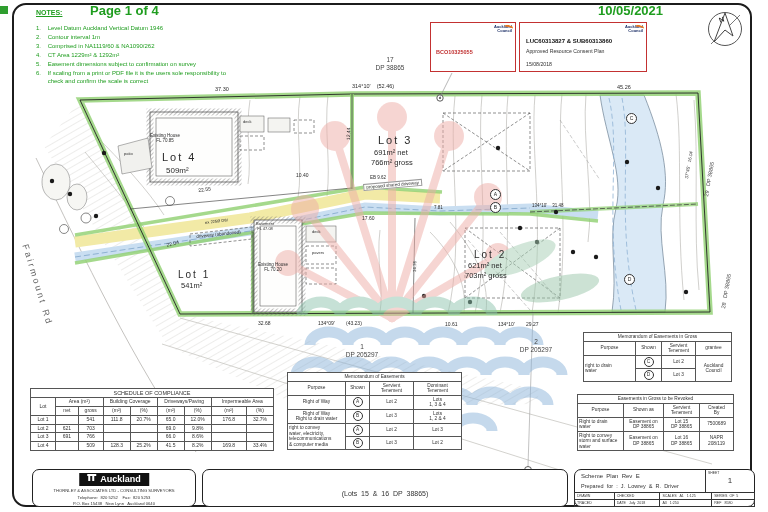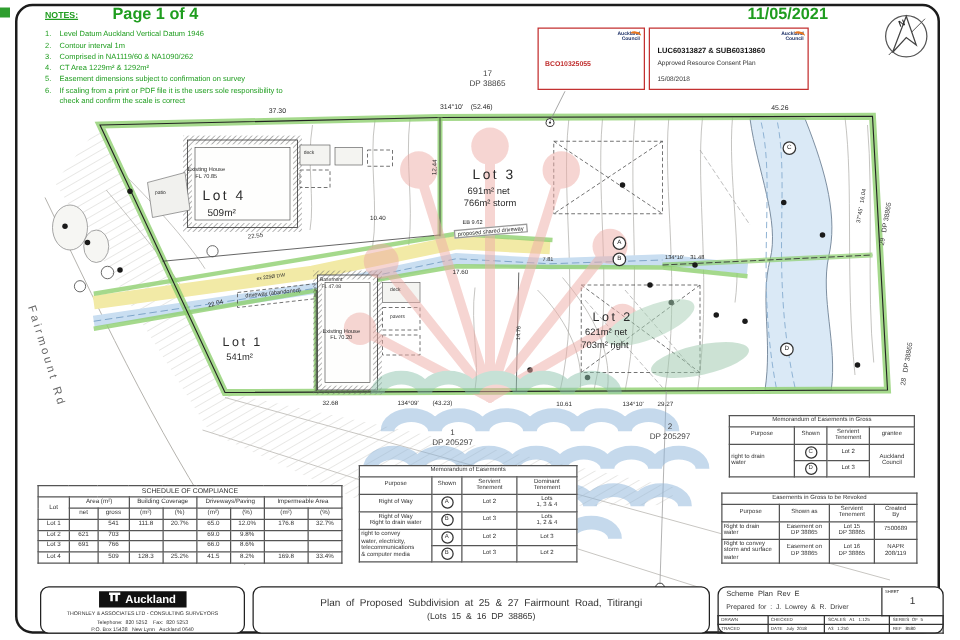--- a/index.html
+++ b/index.html
@@ -172,21 +172,21 @@
       <path d="M302,315 a19,13 0 0 1 38,0 a19,13 0 0 1 38,0 a19,13 0 0 1 38,0 a19,13 0 0 1 38,0 a19,13 0 0 1 38,0" stroke="#8fc4ae" stroke-width="11" fill="none"></path>
       <path d="M310,345 a19,13 0 0 1 38,0 a19,13 0 0 1 38,0 a19,13 0 0 1 38,0 a19,13 0 0 1 38,0 a19,13 0 0 1 38,0 a19,13 0 0 1 38,0" stroke="#8cb4da" stroke-width="11" fill="none"></path>
       <path d="M296,375 a19,13 0 0 1 38,0 a19,13 0 0 1 38,0 a19,13 0 0 1 38,0 a19,13 0 0 1 38,0 a19,13 0 0 1 38,0 a19,13 0 0 1 38,0 a19,13 0 0 1 38,0" stroke="#8cb4da" stroke-width="11" fill="none"></path>
       <path d="M320,405 a19,13 0 0 1 38,0 a19,13 0 0 1 38,0 a19,13 0 0 1 38,0 a19,13 0 0 1 38,0 a19,13 0 0 1 38,0 a19,13 0 0 1 38,0" stroke="#8cb4da" stroke-width="11" fill="none"></path>
       <path d="M340,431 a19,13 0 0 1 38,0 a19,13 0 0 1 38,0 a19,13 0 0 1 38,0 a19,13 0 0 1 38,0" stroke="#8cb4da" stroke-width="11" fill="none"></path>
     </g>
   </svg>
 
   <div class="pl grn" style="left:36px;top:9px;font-size:7px;font-weight:bold;text-decoration:underline;z-index:3">NOTES:</div>
   <div class="hdr-title" style="left:90px">Page 1 of 4</div>
-  <div class="hdr-title" style="left:598px">11/05/2021</div>
+  <div class="hdr-title" style="left:598px">10/05/2021</div>
   <div class="note" style="top:24px">1.    Level Datum Auckland Vertical Datum 1946</div>
   <div class="note" style="top:33px">2.    Contour interval 1m</div>
   <div class="note" style="top:42px">3.    Comprised in NA1119/60 &amp; NA1090/262</div>
   <div class="note" style="top:51px">4.    CT Area 1229m² &amp; 1292m²</div>
   <div class="note" style="top:60px">5.    Easement dimensions subject to confirmation on survey</div>
   <div class="note" style="top:69px">6.    If scaling from a print or PDF file it is the users sole responsibility to
        check and confirm the scale is correct</div>
 
   <div class="stamp" style="left:430px;top:22px;width:86px;height:50px">
     <div class="aclogo">
@@ -223,28 +223,28 @@
 DP 205297</div>
   <div class="pl ctr" style="left:508px;top:338px;width:56px;font-size:6.5px;color:#444">2
 DP 205297</div>
 
   <div class="pl" style="left:162px;top:151px;font-size:11px;letter-spacing:2px">Lot 4</div>
   <div class="pl" style="left:166px;top:166px;font-size:8px">509m²</div>
   <div class="pl ctr" style="left:150px;top:133px;font-size:4.5px">Existing House
 FL 70.85</div>
   <div class="pl" style="left:378px;top:134px;font-size:11px;letter-spacing:2px">Lot 3</div>
   <div class="pl" style="left:374px;top:149px;font-size:7.5px">691m² net</div>
-  <div class="pl" style="left:371px;top:159px;font-size:7.5px">766m² storm</div>
+  <div class="pl" style="left:371px;top:159px;font-size:7.5px">766m² gross</div>
   <div class="pl" style="left:178px;top:269px;font-size:10px;letter-spacing:2px">Lot 1</div>
   <div class="pl" style="left:181px;top:282px;font-size:7.5px">541m²</div>
   <div class="pl ctr" style="left:258px;top:262px;font-size:4.5px">Existing House
 FL 70.20</div>
   <div class="pl" style="left:474px;top:249px;font-size:10px;letter-spacing:2px">Lot 2</div>
   <div class="pl" style="left:468px;top:262px;font-size:7.5px">621m² net</div>
-  <div class="pl" style="left:465px;top:272px;font-size:7.5px">703m² right</div>
+  <div class="pl" style="left:465px;top:272px;font-size:7.5px">703m² gross</div>
   <div class="pl ctr" style="left:256px;top:222px;font-size:4px">Basement
 FL 47.08</div>
 
   <div class="pl" style="left:363px;top:184px;font-size:4.5px;transform:rotate(-5deg);background:rgba(255,255,255,.92);border:0.5px solid #999;padding:0 2px">proposed shared driveway</div>
   <div class="pl" style="left:196px;top:234px;font-size:4.5px;transform:rotate(-6deg)">driveway (abandoned)</div>
   <div class="pl" style="left:205px;top:221px;font-size:4px;transform:rotate(-7deg)">ex 225Ø DW</div>
   <div class="pl" style="left:243px;top:120px;font-size:4px">deck</div>
   <div class="pl" style="left:312px;top:230px;font-size:4px">deck</div>
   <div class="pl" style="left:124px;top:152px;font-size:4px">patio</div>
   <div class="pl" style="left:312px;top:251px;font-size:4px">pavers</div>
@@ -478,21 +478,20 @@
   </tbody>
     </table>
 
   <div class="fbox" style="left:32px;top:469px;width:164px;height:38px">
     <div class="tlogo"><span class="ticon"></span><span>Auckland</span></div>
     <div class="tline" style="top:18px;font-size:4.2px">THORNLEY &amp; ASSOCIATES LTD - CONSULTING SURVEYORS</div>
     <div class="tline" style="top:24.5px;font-size:4.2px">Telephone:  820 5252    Fax:  820 5253</div>
     <div class="tline" style="top:31px;font-size:4.2px">P.O. Box 15438   New Lynn   Auckland 0640</div>
   </div>
   <div class="fbox" style="left:202px;top:469px;width:366px;height:38px">
-    <div class="tline" style="top:8px;font-size:8px">Plan  of  Proposed  Subdivision  at  25  &amp;  27  Fairmount  Road,  Titirangi</div>
     <div class="tline" style="top:20px;font-size:7px">(Lots  15  &amp;  16  DP  38865)</div>
   </div>
   <div class="fbox" style="left:574px;top:469px;width:181px;height:38px">
     <div style="position:absolute;left:6px;top:3px;font-size:6px;color:#333;white-space:pre">Scheme  Plan  Rev  E</div>
     <div style="position:absolute;left:6px;top:13px;font-size:5.5px;color:#333;white-space:pre">Prepared  for  :  J.  Lowrey  &amp;  R.  Driver</div>
     <div style="position:absolute;right:0;top:0;width:48px;height:22px;border-left:0.6px solid #333;border-bottom:0.6px solid #333">
       <div style="position:absolute;left:2px;top:1px;font-size:3.4px;color:#333">SHEET</div>
       <div style="position:absolute;left:0;top:6px;width:100%;text-align:center;font-size:8px;color:#333">1</div>
     </div>
     <table class="sgrid">

